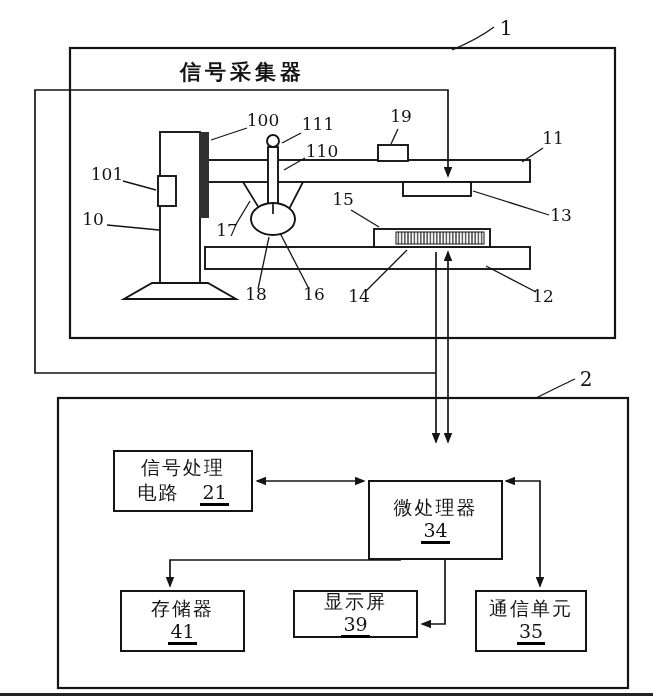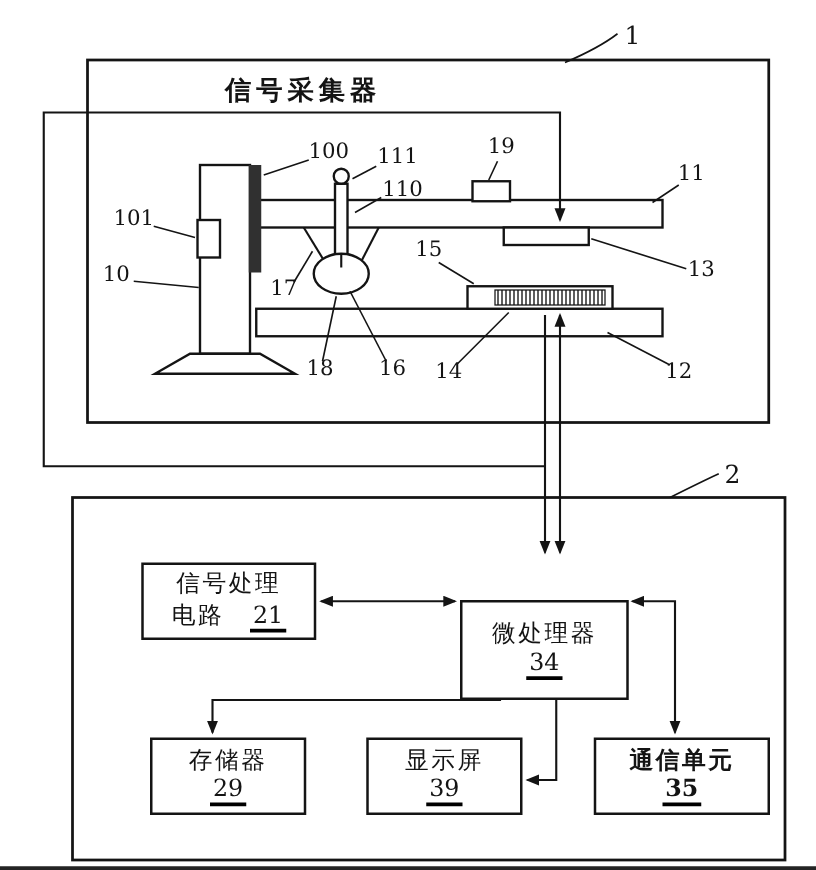--- a/index.html
+++ b/index.html
@@ -135,27 +135,27 @@
     </div>
   </div>
 
   <div class="block" style="left:368px;top:446px;width:135px;height:80px;margin-top:34px;">
     <div>微处理器</div>
     <span class="num">34</span>
   </div>
 
   <div class="block" style="left:120px;top:590px;width:125px;height:62px;">
     <div>存储器</div>
-    <span class="num">29</span>
+    <span class="num">41</span>
   </div>
 
-  <div class="block" style="left:293px;top:590px;width:125px;height:62px;">
+  <div class="block" style="left:293px;top:590px;width:125px;height:48px;">
     <div>显示屏</div>
     <span class="num">39</span>
   </div>
 
-  <div class="block" style="left:475px;top:590px;width:141px;height:62px;font-weight:bold;">
+  <div class="block" style="left:475px;top:590px;width:112px;height:62px;">
     <div>通信单元</div>
     <span class="num">35</span>
   </div>
 
   <div class="scan-edge"></div>
 </div>
 
 </body></html>

